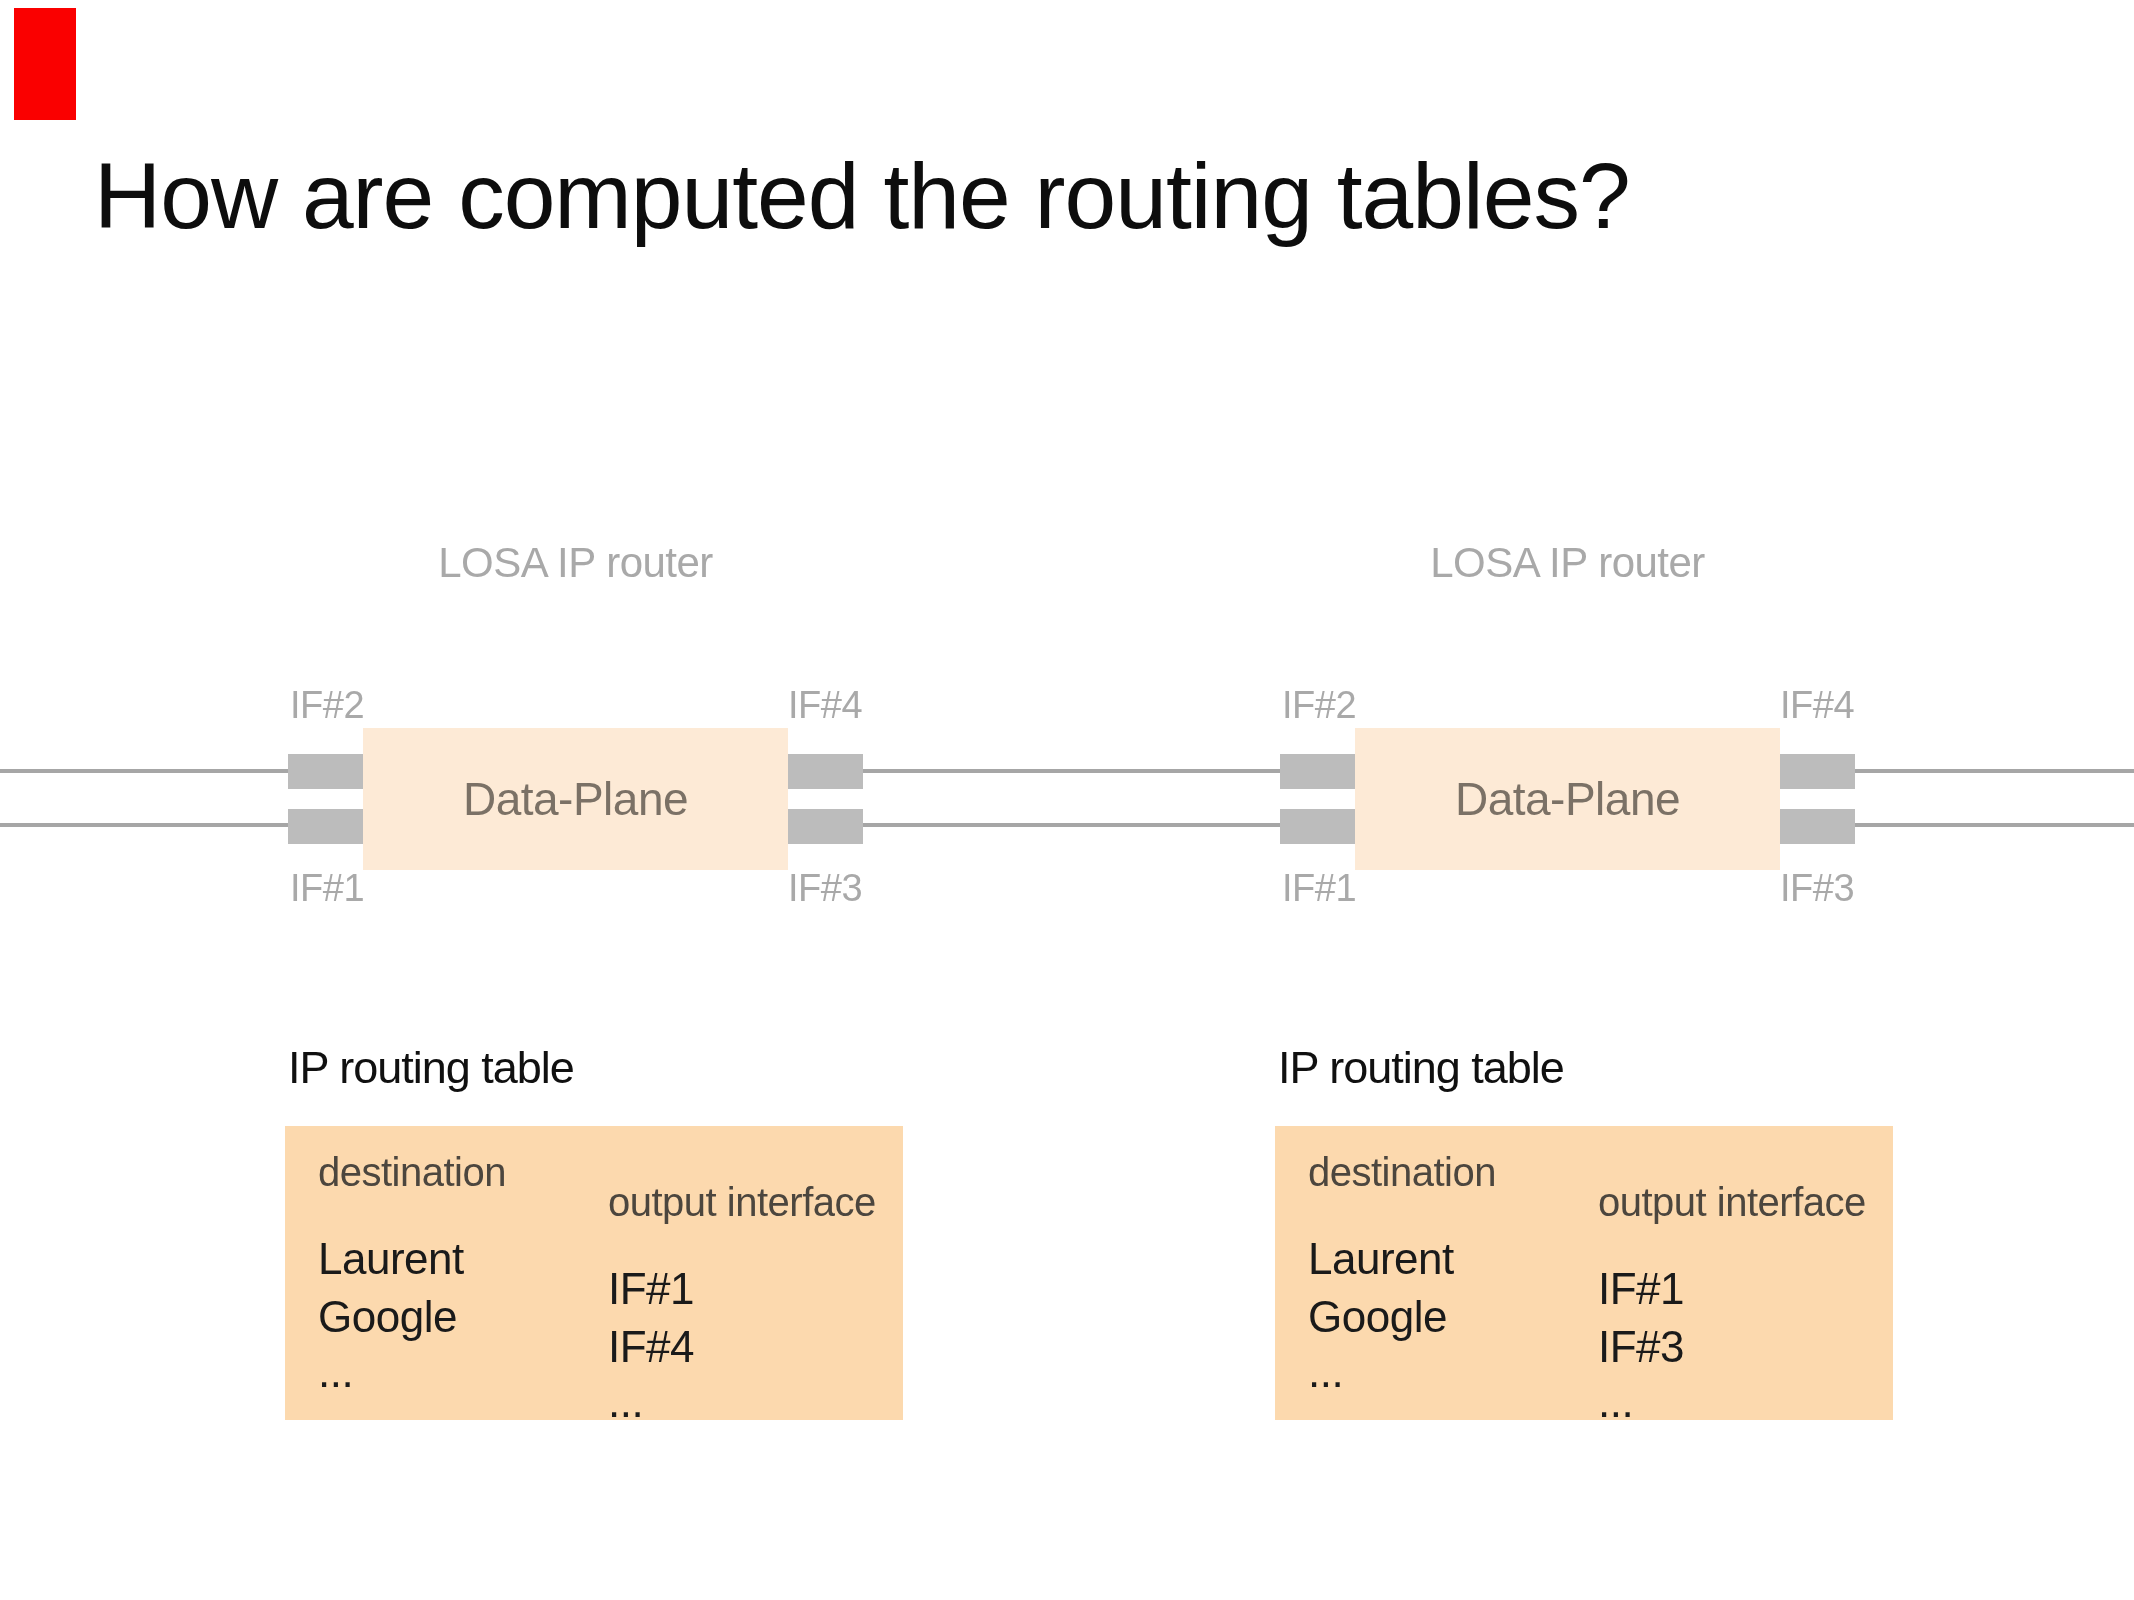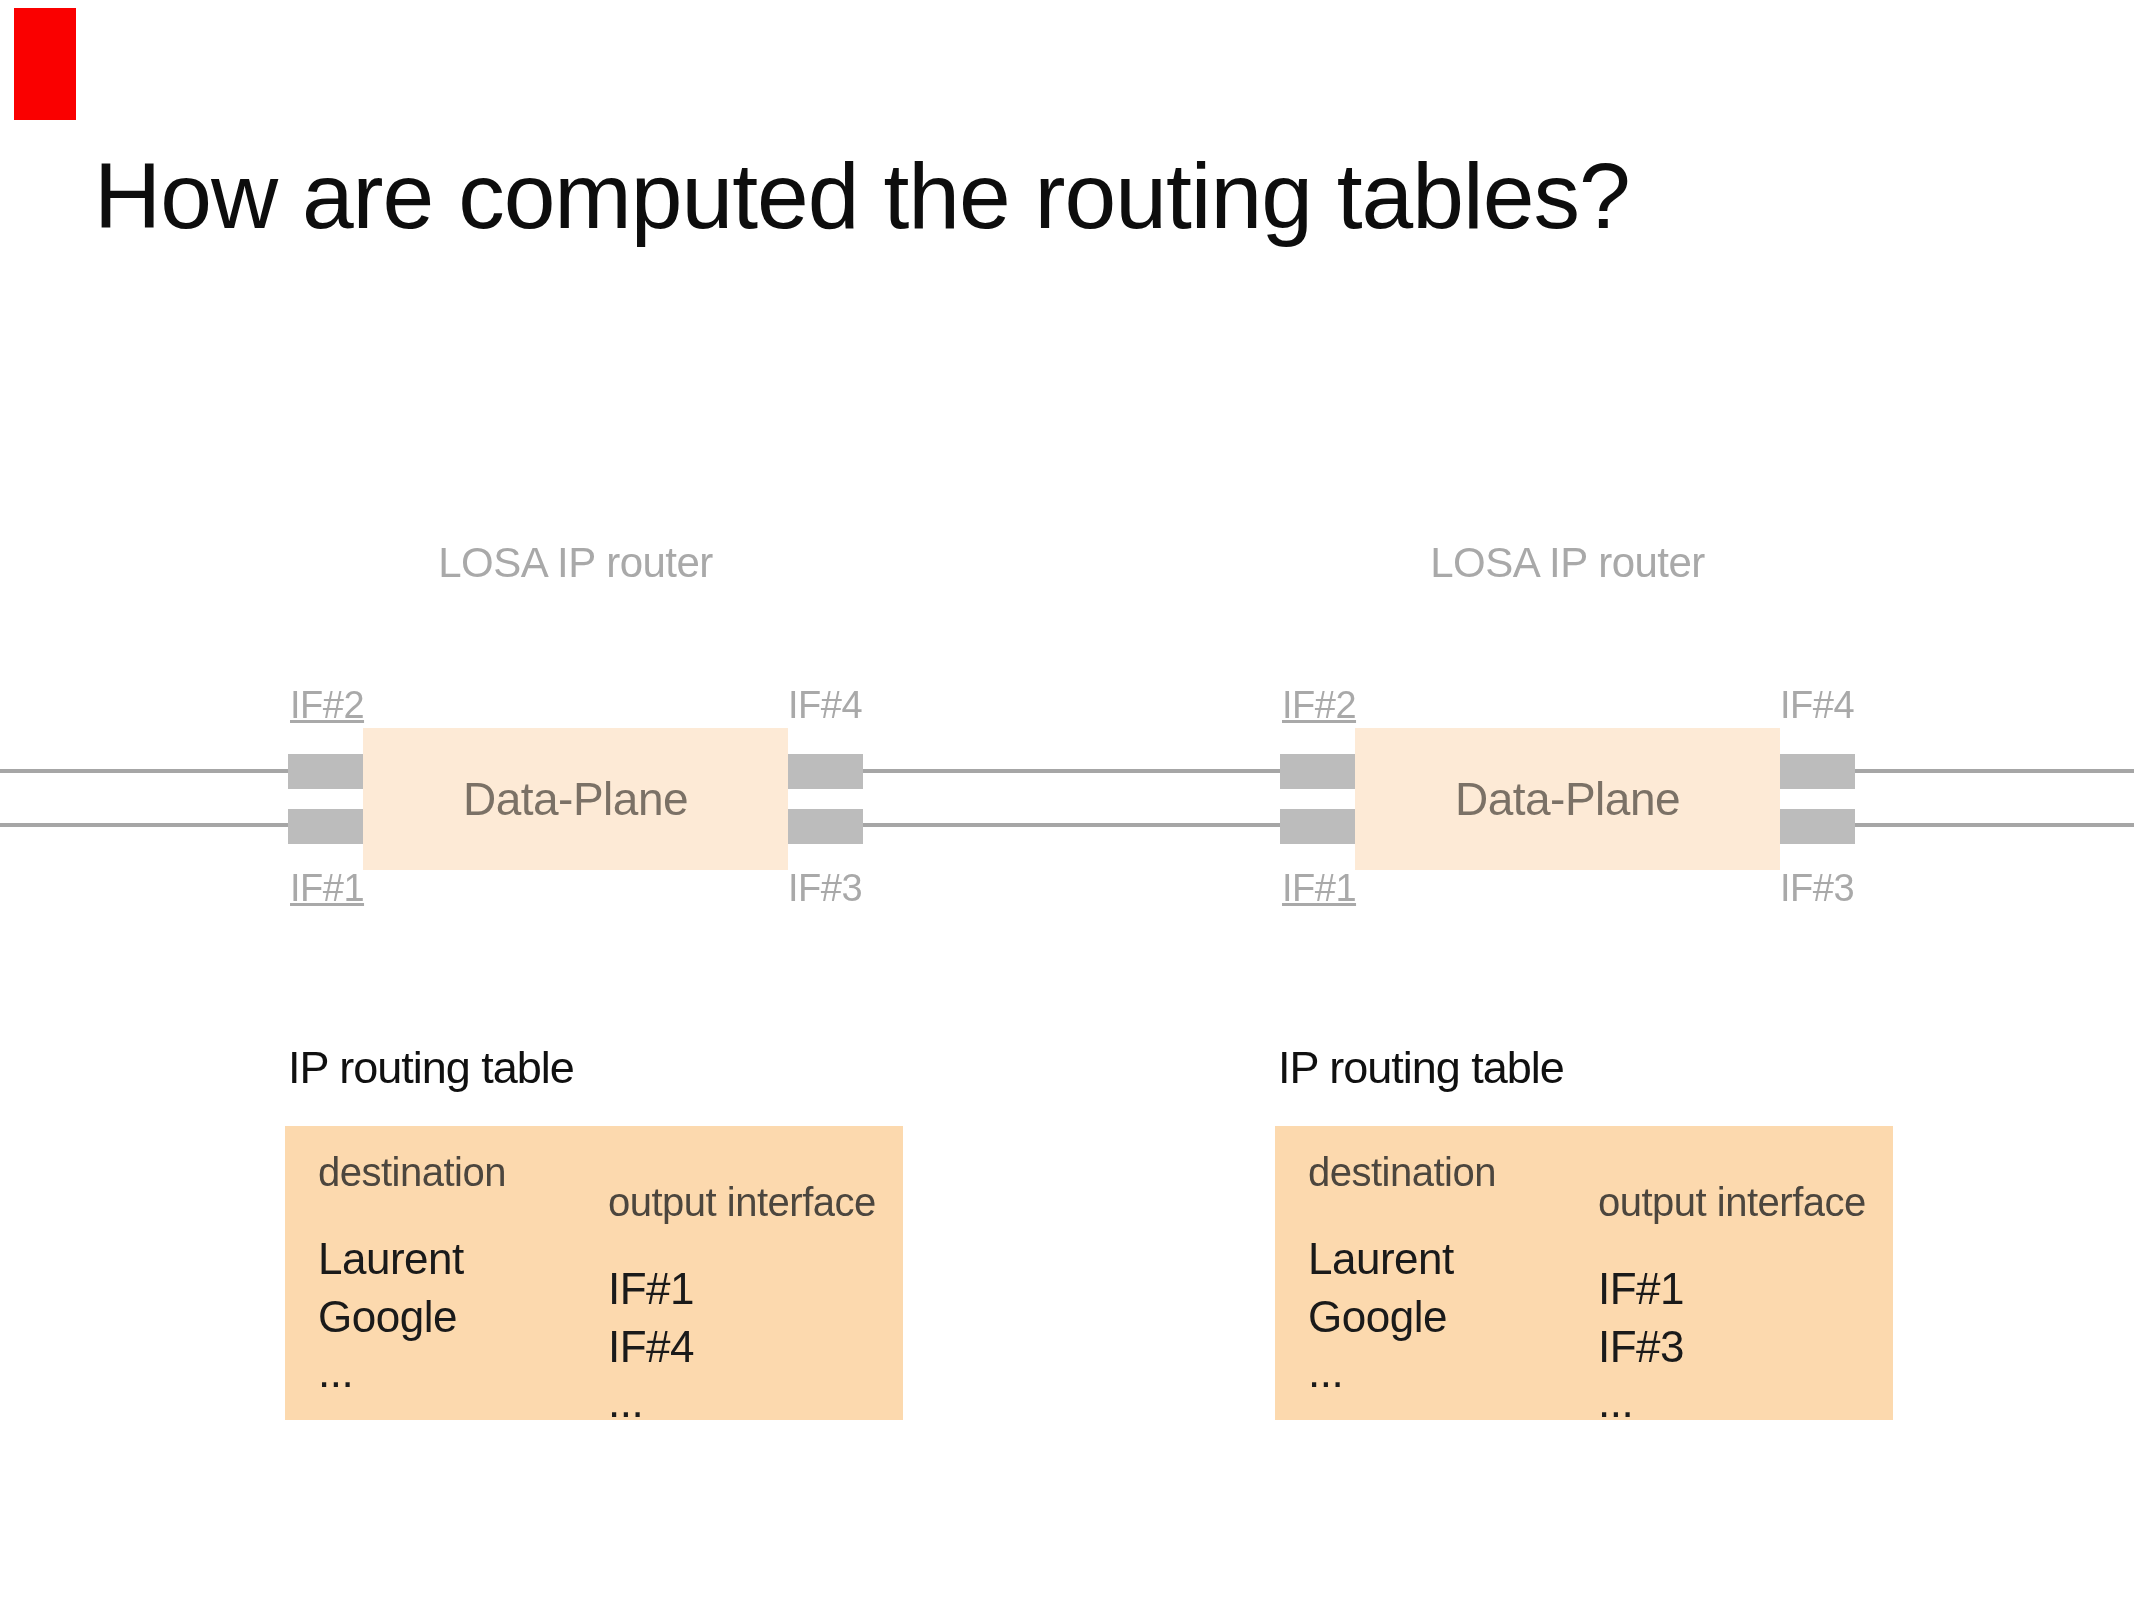--- a/index.html
+++ b/index.html
@@ -92,21 +92,21 @@
 
   .if-label {
     position: absolute;
     font-size: 38px;
     color: #a9a9a9;
     line-height: 1;
     letter-spacing: -0.5px;
     z-index: 2;
     white-space: nowrap;
   }
-  .if-label.pl { left: calc(290px + var(--dx)); text-decoration: underline; }
+  .if-label.pl { left: calc(290px + var(--dx)); }
   .if-label.pr { left: calc(788px + var(--dx)); }
   .if-label.top { top: 686px; }
   .if-label.bottom { top: 869px; }
 
   
   .t0 { --tx: 0px; }
   .t1 { --tx: 990px; }
 
   .rt-heading {
     position: absolute;

